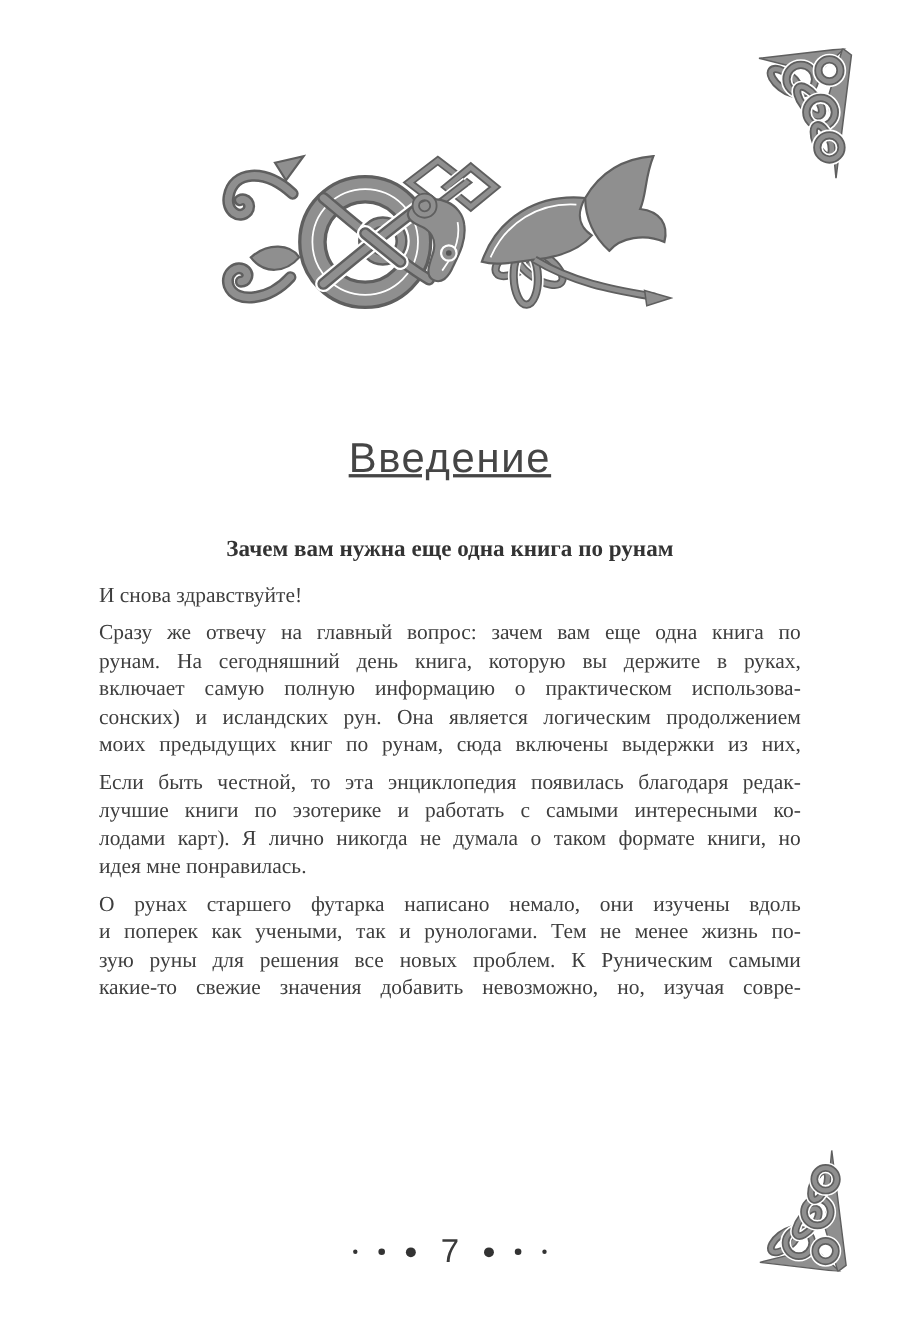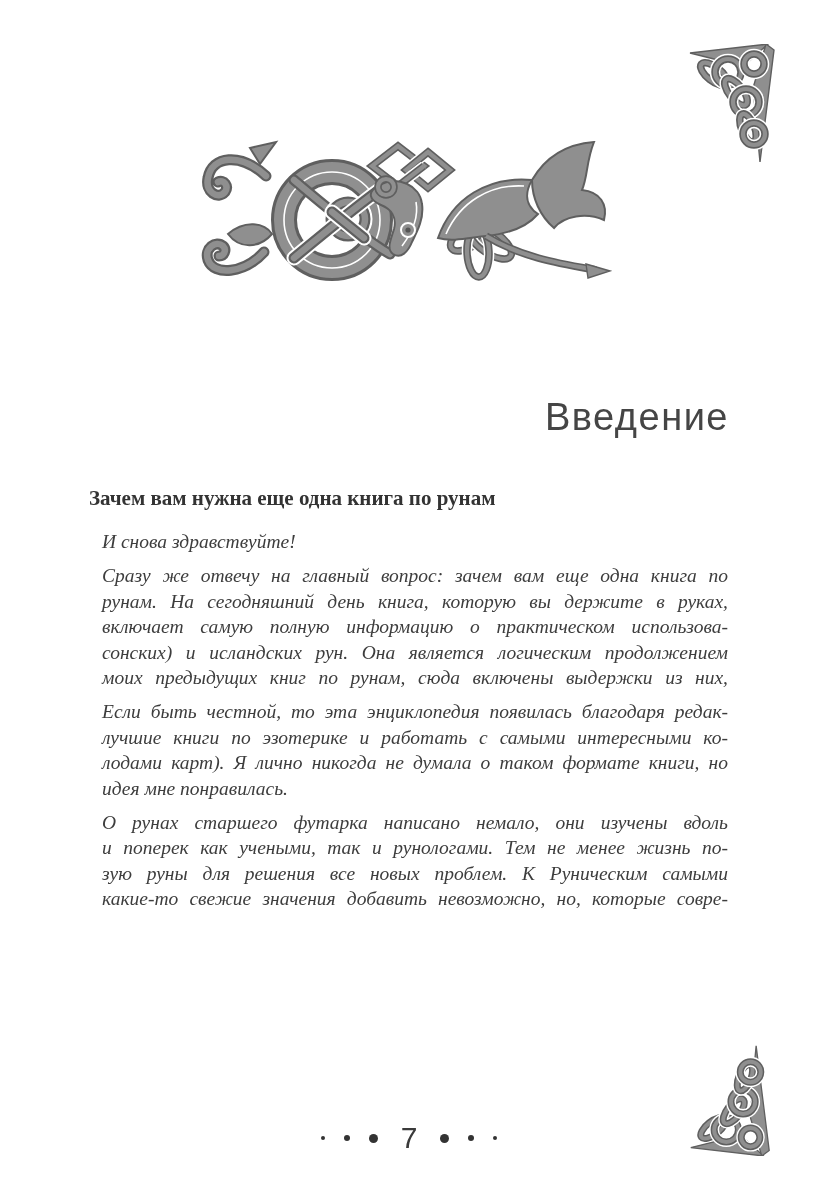--- a/index.html
+++ b/index.html
@@ -15,27 +15,27 @@
   .k-o{stroke:var(--orn-o);stroke-width:11;fill:none;stroke-linecap:round;}
   .k-i{stroke:var(--orn-f);stroke-width:6.5;fill:none;stroke-linecap:round;}
   .k-o2{stroke:var(--orn-o);stroke-width:7.5;fill:none;}
   .k-i2{stroke:var(--orn-f);stroke-width:4.2;fill:none;}
   .k-g2{stroke:#ffffff;stroke-width:10.5;fill:none;}
   .sol{fill:var(--orn-f);stroke:var(--orn-o);stroke-width:2;}
   .sol2{fill:var(--orn-f);stroke:var(--orn-o);stroke-width:1.4;}
   .wl{fill:none;stroke:#ffffff;stroke-width:1.6;}
 
   
-  .title{position:absolute;left:89px;top:396px;width:640px;text-align:right;
+  .title{position:absolute;left:89px;top:396px;width:640px;text-align:center;
          font-family:"Liberation Sans",sans-serif;font-weight:300;font-size:38px;
-         letter-spacing:1.5px;color:#454545;}
-  .subtitle{position:absolute;left:89px;top:486px;width:640px;text-align:left;
+         letter-spacing:1.5px;color:#454545;text-decoration:underline;}
+  .subtitle{position:absolute;left:89px;top:486px;width:640px;text-align:center;
          font-weight:bold;font-size:21px;color:#333333;}
   .bodytext{position:absolute;left:90px;top:529px;width:638px;font-size:19.5px;line-height:25.4px;}
-  .para{margin:0 0 9px 12px;font-style:italic;}
+  .para{margin:0 0 9px 0;}
   .line{text-align:justify;text-align-last:justify;white-space:normal;}
   .line.last{text-align:left;text-align-last:left;}
 
   
   .footer{position:absolute;left:89px;top:1118px;width:640px;height:40px;
           display:flex;align-items:center;justify-content:center;gap:19px;}
   .dot{border-radius:50%;background:#333333;flex:0 0 auto;}
   .dot.s{width:4px;height:4px;}
   .dot.m{width:6px;height:6px;}
   .dot.l{width:9px;height:9px;}
@@ -148,21 +148,21 @@
       <div class="para">
         <div class="line">Если быть честной, то эта энциклопедия появилась благодаря редак-</div>
         <div class="line">лучшие книги по эзотерике и работать с самыми интересными ко-</div>
         <div class="line">лодами карт). Я лично никогда не думала о таком формате книги, но</div>
         <div class="line last">идея мне понравилась.</div>
       </div>
       <div class="para">
         <div class="line">О рунах старшего футарка написано немало, они изучены вдоль</div>
         <div class="line">и поперек как учеными, так и рунологами. Тем не менее жизнь по-</div>
         <div class="line">зую руны для решения все новых проблем. К Руническим самыми</div>
-        <div class="line">какие-то свежие значения добавить невозможно, но, которые совре-</div>
+        <div class="line">какие-то свежие значения добавить невозможно, но, изучая совре-</div>
       </div>
     </div>
 
   <div class="footer">
     <span class="dot s"></span>
     <span class="dot m"></span>
     <span class="dot l"></span>
     <span class="pgnum">7</span>
     <span class="dot l"></span>
     <span class="dot m"></span>

